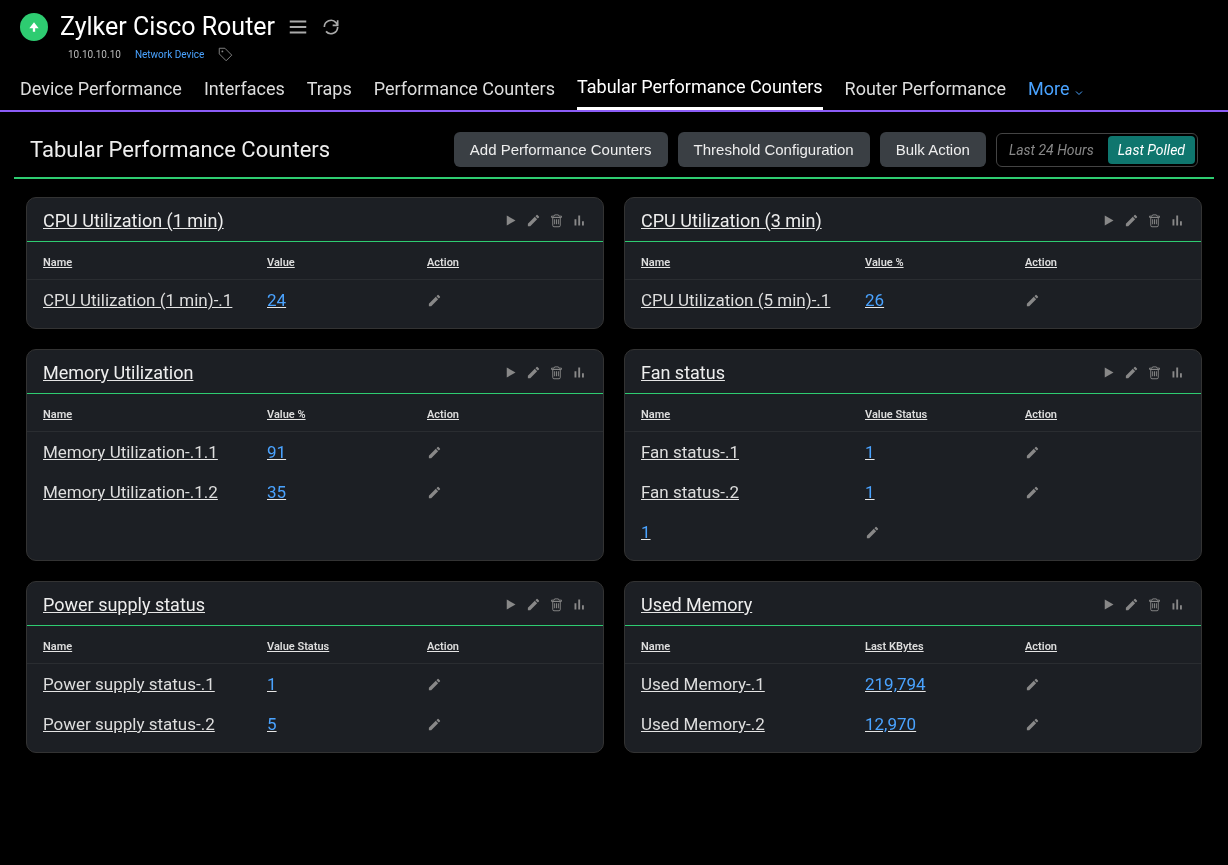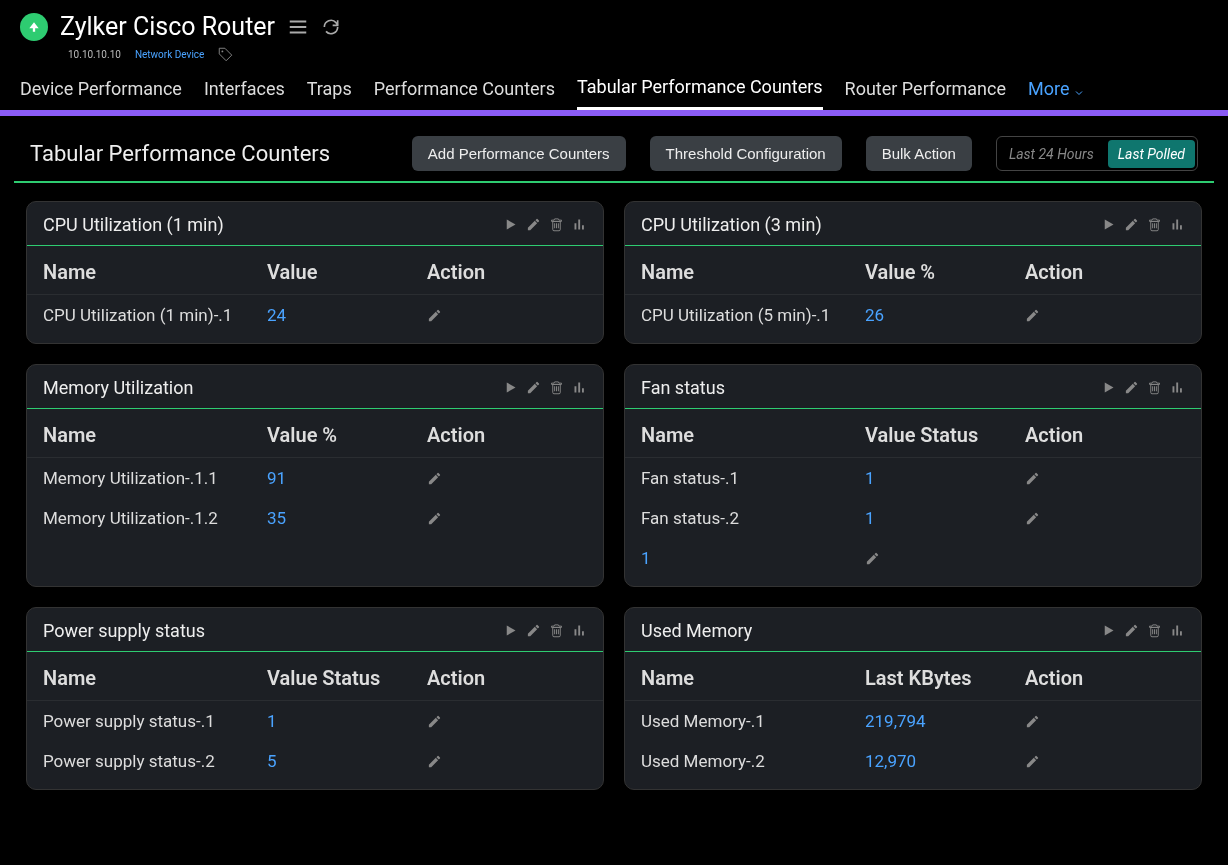--- a/index.html
+++ b/index.html
@@ -43,21 +43,21 @@
       margin-top: 6px;
       font-size: 10px;
     }
     .ip-addr { color: #bbb; }
     .device-type { color: #4aa3ff; }
     .tabs {
       display: flex;
       align-items: center;
       gap: 22px;
       padding: 14px 20px 0 20px;
-      border-bottom: 6px solid #8b5cf6;
+      border-bottom: 2px solid #8b5cf6;
     }
     .tab {
       font-size: 18px;
       color: #ddd;
       padding-bottom: 10px;
       cursor: pointer;
       white-space: nowrap;
     }
     .tab.active {
       border-bottom: 3px solid #fff;
@@ -77,21 +77,21 @@
       padding: 6px 16px 10px 16px;
       border-bottom: 2px solid #2ecc71;
       margin-bottom: 18px;
     }
     .page-title {
       font-size: 22px;
       font-weight: 400;
       color: #eee;
     }
     .btn-row {
-      display: flex; gap: 24px; 
+      display: flex; gap: 10px; align-items: center;
     }
     .btn {
       background: #3a3f44;
       color: #eee;
       border: none;
       border-radius: 6px;
       padding: 9px 16px;
       font-size: 15px;
       cursor: pointer;
     }
@@ -114,20 +114,21 @@
       color: #fff;
       border-radius: 4px;
       margin: 2px;
       padding: 6px 10px;
     }
     .grid {
       display: grid;
       grid-template-columns: 1fr 1fr;
       gap: 20px;
       padding: 0 12px;
+      text-decoration: underline;
     }
     .card {
       background: #1c1f24;
       border: 1px solid #333;
       border-radius: 10px;
       padding: 0;
       box-shadow: 0 3px 6px rgba(0,0,0,0.4);
     }
     .card-header {
       display: flex;
@@ -143,21 +144,21 @@
     }
     .card-actions {
       display: flex; gap: 8px; align-items: center;
       color: #888;
     }
     .card-actions .act { cursor: pointer; display:inline-flex; }
     .thead {
       display: grid;
       grid-template-columns: 1fr 160px 160px;
       padding: 14px 16px 10px 16px;
-      font-size: 20px;
+      font-size: 11px;
       font-weight: 600;
       color: #ddd;
       border-bottom: 1px solid #2a2d31;
     }
     .trow {
       display: grid;
       grid-template-columns: 1fr 160px 160px;
       padding: 10px 16px;
       font-size: 17px;
       align-items: center;

